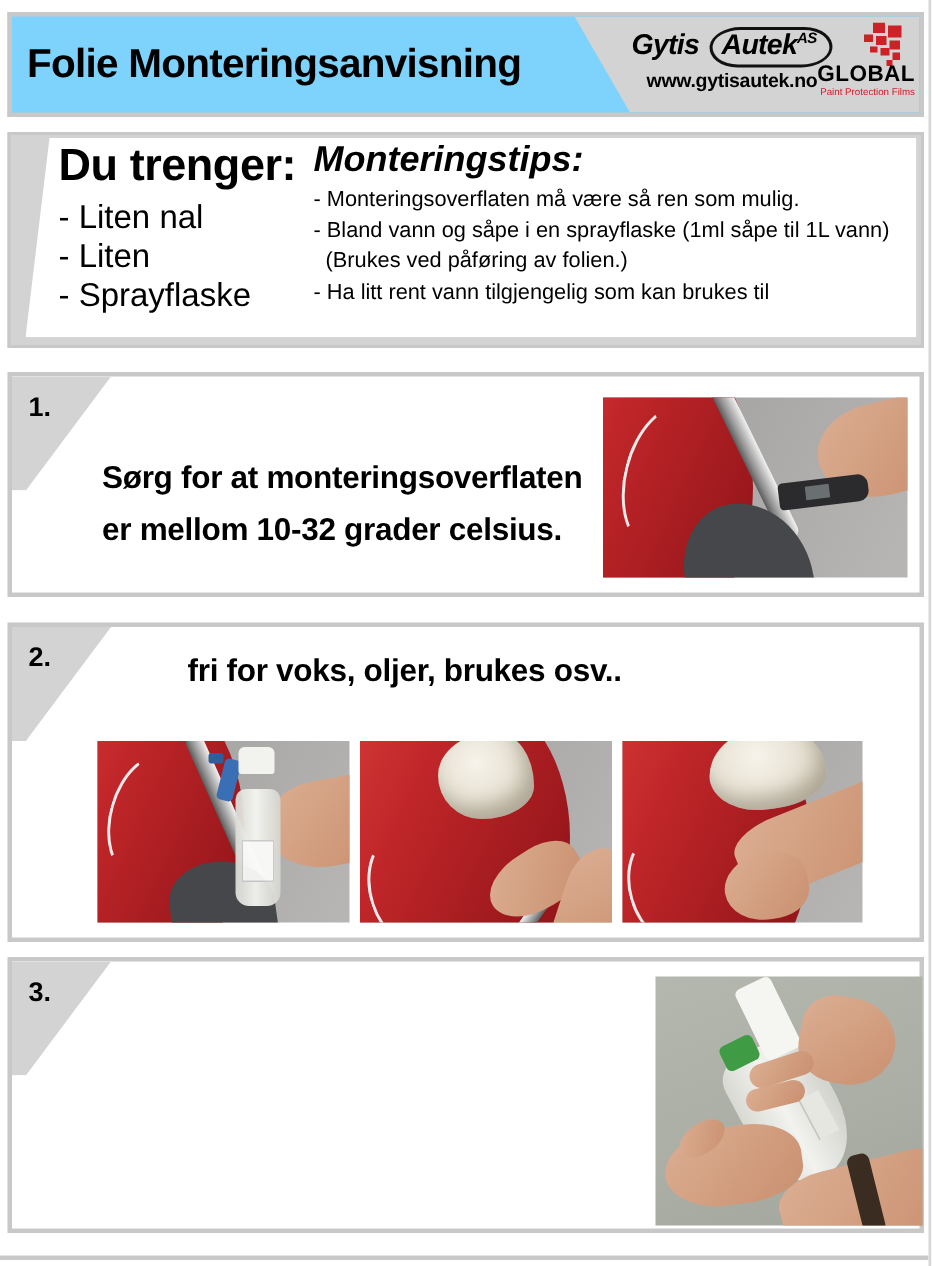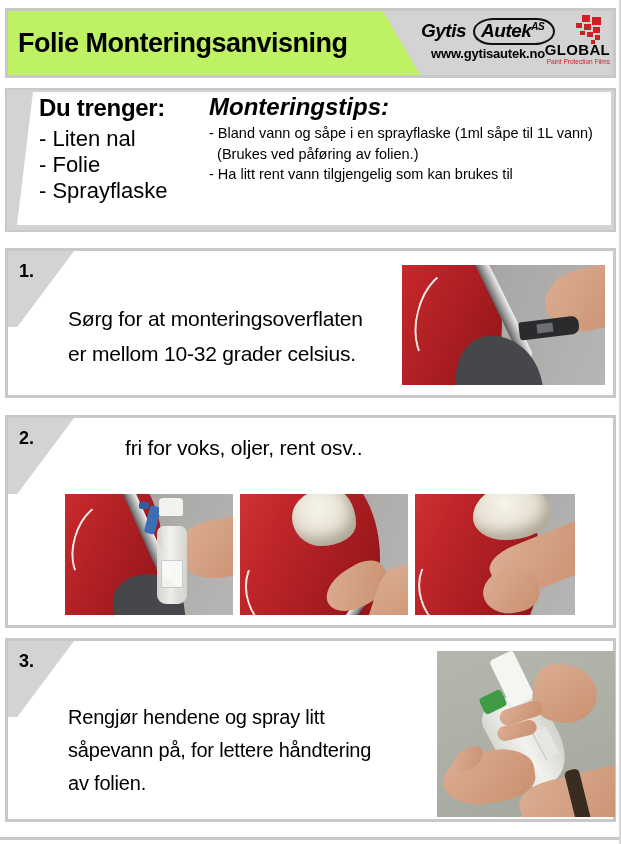--- a/index.html
+++ b/index.html
@@ -4,21 +4,21 @@
 <style>
   html,body{margin:0;padding:0;background:#ffffff;}
   .page{
     position:relative;width:621px;height:844px;background:#ffffff;
     font-family:"Liberation Sans",sans-serif;color:#000;overflow:hidden;
     border-right:2px solid #d7d7d7;box-sizing:border-box;
   }
   .bottom-edge{position:absolute;left:0;right:0;bottom:4px;height:3px;background:#c9c9c9;}
 
   
-  .box{position:absolute;left:5px;width:611px;background:#bef264;
+  .box{position:absolute;left:5px;width:611px;background:#7dd3fc;
        border:3px solid #c8c8c8;box-sizing:border-box;}
 
   
   .header-box{top:8px;height:70px;}
   .header-gray{position:absolute;top:0;right:0;bottom:0;width:245px;background:#d3d3d3;
        clip-path:polygon(15px 0,100% 0,100% 100%,52px 100%);}
   .doc-title{position:absolute;left:10px;top:50%;transform:translateY(-50%);
        font-size:27px;font-weight:bold;letter-spacing:-0.5px;white-space:nowrap;}
   .brand-gytis{position:absolute;left:405px;top:7px;width:150px;text-align:center;}
   .gytis-line{font-style:italic;font-weight:bold;font-size:19px;letter-spacing:-0.5px;white-space:nowrap;}
@@ -30,35 +30,35 @@
   .brand-global{position:absolute;right:3px;top:4px;width:76px;text-align:right;}
   .global-mosaic{display:block;margin:0 auto 0 28px;}
   .global-name{font-size:15px;font-weight:bold;letter-spacing:0.3px;margin-top:-4px;}
   .global-tagline{font-size:6.5px;color:#cc2127;margin-top:0;}
 
   
   .info-box{top:88px;height:144px;background:#d3d3d3;border-width:2px;}
   .info-white{position:absolute;top:2px;right:3px;bottom:5px;left:2px;background:#ffffff;
        clip-path:polygon(24px 0,100% 0,100% 100%,8px 100%);}
   .needs-col{position:absolute;left:32px;top:4px;}
-  .needs-title{font-size:24px;font-weight:bold;margin:0 0 4px 0;letter-spacing:-0.3px;}
+  .needs-title{font-size:30px;font-weight:bold;margin:0 0 4px 0;letter-spacing:-0.3px;}
   .needs-item{font-size:22px;line-height:26px;font-weight:500;}
   .tips-col{position:absolute;left:202px;top:3px;right:8px;}
   .tips-title{font-size:24px;font-weight:bold;font-style:italic;margin:0 0 2px 0;}
   .tips-line{font-size:14.5px;line-height:20.5px;font-weight:500;white-space:pre;}
 
   
   .step-box{background:#ffffff;}
   .step1{top:248px;height:150px;}
   .step2{top:415px;height:213px;}
   .step3{top:638px;height:184px;}
   .wedge{position:absolute;left:0;top:0;width:66px;height:76px;background:#d3d3d3;
        clip-path:polygon(0 0,100% 0,14% 100%,0 100%);}
   .step-number{position:absolute;left:11px;top:10px;font-size:18px;font-weight:bold;}
-  .step-text{position:absolute;font-weight:400;font-size:21px;letter-spacing:-0.2px;}
+  .step-text{position:absolute;font-weight:700;font-size:21px;letter-spacing:-0.2px;}
   .t1{left:60px;top:50px;line-height:35px;}
   .t2{left:110px;top:13px;line-height:33px;}
   .t2 .line2{margin-left:7px;}
   .t3{left:60px;top:60px;line-height:33px;font-size:20px;}
 
   
   .photo{position:absolute;overflow:hidden;background:linear-gradient(115deg,#9c9c9a 0%,#aaa9a7 45%,#b7b6b4 100%);}
   .photo *{position:absolute;}
   .p1{left:394px;top:14px;width:203px;height:120px;}
   .p2a{left:57px;top:76px;width:168px;height:121px;}
@@ -110,25 +110,26 @@
       <div class="global-name">GLOBAL</div>
       <div class="global-tagline">Paint Protection Films</div>
     </div>
   </div>
 
   <div class="box info-box">
     <div class="info-white"></div>
     <div class="needs-col">
       <div class="needs-title">Du trenger:</div>
       <div class="needs-item">- Liten nal</div>
-      <div class="needs-item">- Folie</div>
+      <div class="needs-item">- Liten</div>
       <div class="needs-item">- Sprayflaske</div>
     </div>
     <div class="tips-col">
       <div class="tips-title">Monteringstips:</div>
+      <div class="tips-line">- Monteringsoverflaten må være så ren som mulig.</div>
       <div class="tips-line">- Bland vann og såpe i en sprayflaske (1ml såpe til 1L vann)</div>
       <div class="tips-line">  (Brukes ved påføring av folien.)</div>
       <div class="tips-line">- Ha litt rent vann tilgjengelig som kan brukes til</div>
     </div>
   </div>
 
   <div class="box step-box step1">
     <div class="wedge"></div>
     <div class="step-number">1.</div>
     <div class="step-text t1">
@@ -144,21 +145,21 @@
       <div style="right:26px;top:54px;width:60px;height:18px;background:#2b2b2d;border-radius:3px 7px 7px 3px;transform:rotate(-7deg);">
         <div style="left:18px;top:4px;width:16px;height:9px;background:#6a6f72;"></div>
       </div>
     </div>
   </div>
 
   <div class="box step-box step2">
     <div class="wedge"></div>
     <div class="step-number">2.</div>
     <div class="step-text t2">
-      <div class="line2">fri for voks, oljer, rent osv..</div>
+      <div class="line2">fri for voks, oljer, brukes osv..</div>
     </div>
 
     <div class="photo p2a">
       <div class="red-blob" style="left:-62px;top:-48px;width:160px;height:215px;"></div>
       <div class="gloss" style="left:8px;top:8px;width:48px;height:80px;transform:rotate(16deg);"></div>
       <div class="chrome" style="left:30px;top:40px;width:110px;height:12px;transform:rotate(66deg);border-radius:6px;"></div>
       <div class="darkpart" style="left:48px;bottom:-14px;width:70px;height:55px;border-radius:45% 55% 0 0;transform:rotate(-8deg);"></div>
       <div class="skin" style="right:-22px;top:26px;width:78px;height:58px;border-radius:50% 12% 12% 55%;transform:rotate(-10deg);"></div>
       <div class="bottle" style="left:92px;top:32px;width:30px;height:78px;border-radius:7px 7px 9px 9px;">
         <div style="left:4px;top:34px;width:20px;height:26px;background:#fbfbf9;border:1px solid #ccc;"></div>
@@ -182,25 +183,20 @@
       <div class="gloss" style="left:4px;bottom:-16px;width:55px;height:75px;transform:rotate(-16deg);"></div>
       <div class="cloth" style="left:58px;top:-10px;width:78px;height:56px;border-radius:55% 45% 60% 40%/60% 55% 45% 40%;"></div>
       <div class="skin" style="right:-20px;top:42px;width:105px;height:50px;border-radius:30% 10% 10% 30%;transform:rotate(-22deg);"></div>
       <div class="skin" style="left:68px;bottom:2px;width:56px;height:44px;border-radius:55% 45% 45% 55%;transform:rotate(-10deg);"></div>
     </div>
   </div>
 
   <div class="box step-box step3">
     <div class="wedge"></div>
     <div class="step-number">3.</div>
-    <div class="step-text t3">
-      <div>Rengjør hendene og spray litt</div>
-      <div>såpevann på, for lettere håndtering</div>
-      <div>av folien.</div>
-    </div>
     <div class="photo p3">
       <div class="bottle" style="left:58px;top:42px;width:64px;height:96px;border-radius:16px 20px 45% 45%;transform:rotate(-28deg);">
         <div style="left:40px;top:44px;width:14px;height:30px;background:#e9eae4;border-left:1px solid #c5c6c0;"></div>
       </div>
       <div style="left:62px;top:2px;width:26px;height:52px;background:#f5f5f1;border-radius:4px;transform:rotate(-26deg);"></div>
       <div style="left:44px;top:42px;width:24px;height:18px;background:#3f9b44;border-radius:4px;transform:rotate(-26deg);"></div>
       <div class="skin" style="right:18px;top:14px;width:64px;height:58px;border-radius:40% 55% 55% 45%;transform:rotate(10deg);"></div>
       <div class="skin" style="left:62px;top:54px;width:44px;height:16px;border-radius:8px;transform:rotate(-18deg);"></div>
       <div class="skin" style="left:60px;top:72px;width:40px;height:15px;border-radius:8px;transform:rotate(-14deg);"></div>
       <div class="skin" style="right:-16px;bottom:-20px;width:110px;height:62px;border-radius:30% 15% 0 30%;transform:rotate(-14deg);"></div>

